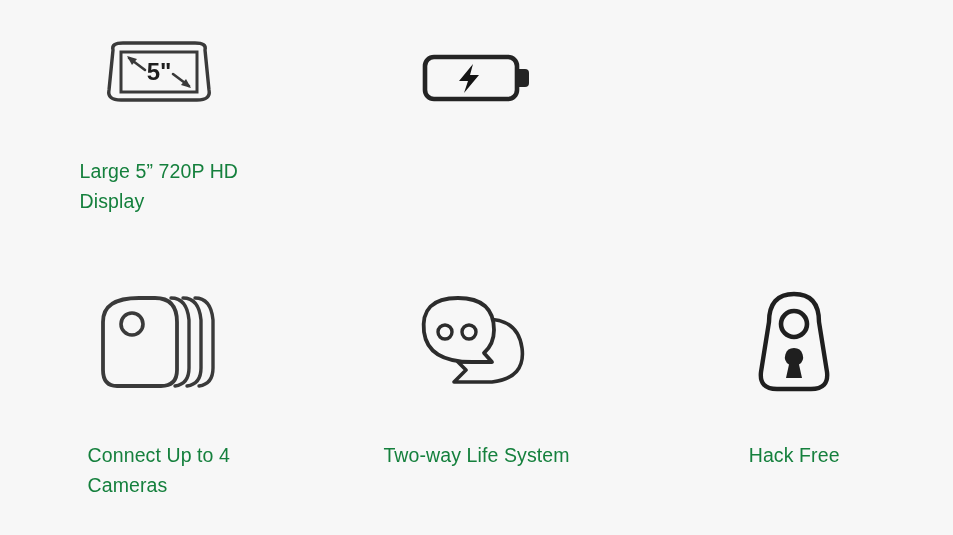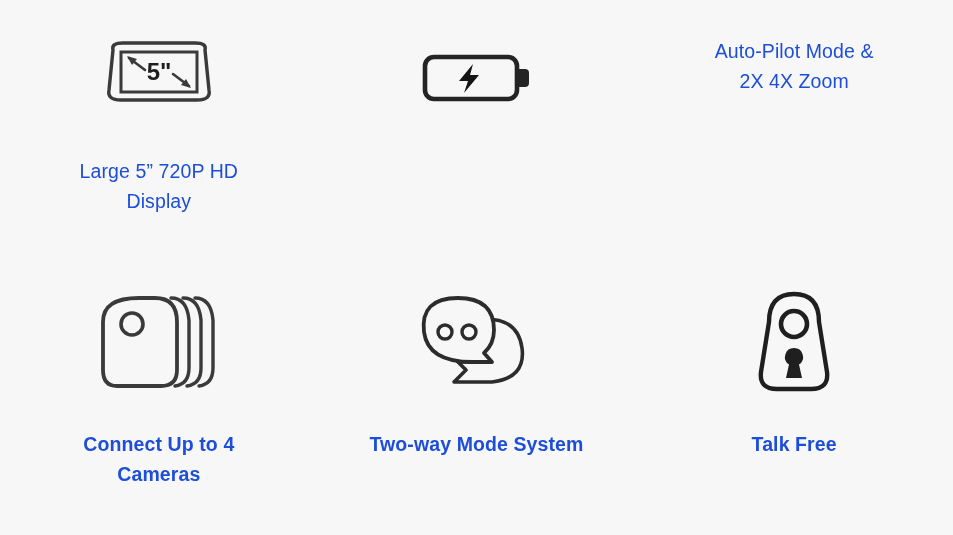--- a/index.html
+++ b/index.html
@@ -28,34 +28,33 @@
     align-items: center;
   }
   .icon-box {
     height: 120px;
     display: flex;
     align-items: center;
     justify-content: center;
   }
   .feature-caption {
     margin-top: 18px;
-    text-align: center;
-    color: #1d4ed8;
+    text-align: left;
+    color: #15803d;
     font-size: 19.5px;
     line-height: 30px;
     letter-spacing: 0.1px;
     max-width: 280px;
     white-space: pre-line;
   }
   .row-2 .icon-box {
     height: 118px;
   }
   .row-2 .feature-caption {
-    margin-top: 28px;
-    font-weight: bold;
+    margin-top: 39px;
   }
   svg { display: block; }
 </style>
 </head>
 <body>
 
 <div class="feature-grid">
 
   <div class="feature-cell">
     <div class="icon-box">
@@ -77,22 +76,20 @@
     <div class="icon-box">
       <svg width="110" height="60" viewBox="0 0 110 60" aria-hidden="true">
         <rect x="4" y="9" width="92" height="42" rx="9" ry="9" fill="none" stroke="#242424" stroke-width="4.6"></rect>
         <path d="M98 21 h6 a4 4 0 0 1 4 4 v10 a4 4 0 0 1 -4 4 h-6 z" fill="#242424"></path>
         <polygon points="52,16 38,33 47,33 43,45 58,27 49,27" fill="#141414"></polygon>
       </svg>
     </div>
   </div>
 
   <div class="feature-cell">
-    <div class="feature-caption">Auto-Pilot Mode &amp;
-2X 4X Zoom</div>
   </div>
 
   <div class="feature-cell row-2">
     <div class="icon-box">
       <svg width="120" height="100" viewBox="0 0 120 100" aria-hidden="true">
         <path d="M96 6 Q112 6 114 28 L114 76 Q114 92 100 94" fill="none" stroke="#3a3a3a" stroke-width="3.4" stroke-linecap="round"></path>
         <path d="M84 6 Q100 6 102 28 L102 76 Q102 92 88 94" fill="none" stroke="#3a3a3a" stroke-width="3.4" stroke-linecap="round"></path>
         <path d="M72 6 Q88 6 90 28 L90 76 Q90 92 76 94" fill="none" stroke="#3a3a3a" stroke-width="3.4" stroke-linecap="round"></path>
         <path d="M40 6 L56 6 Q78 6 78 30 L78 78 Q78 94 62 94 L18 94 Q4 94 4 78 L4 30 Q4 6 40 6 Z" fill="#f7f7f7" stroke="#3a3a3a" stroke-width="3.8" stroke-linejoin="round"></path>
         <circle cx="33" cy="32" r="11" fill="none" stroke="#3a3a3a" stroke-width="3.6"></circle>
@@ -104,27 +101,27 @@
 
   <div class="feature-cell row-2">
     <div class="icon-box">
       <svg width="125" height="100" viewBox="0 0 125 100" aria-hidden="true">
         <path d="M72 27 Q104 27 108 56 Q112 86 78 90 L40 90 L52 78 L44 70 L62 70" fill="#f7f7f7" stroke="#2c2c2c" stroke-width="3.6" stroke-linejoin="round" stroke-linecap="round"></path>
         <path d="M44 6 Q80 6 80 38 Q80 52 70 61 L78 70 L58 70 Q14 70 10 40 Q6 6 44 6 Z" fill="#f7f7f7" stroke="#2c2c2c" stroke-width="3.8" stroke-linejoin="round"></path>
         <circle cx="31" cy="40" r="7" fill="none" stroke="#2c2c2c" stroke-width="3.4"></circle>
         <circle cx="55" cy="40" r="7" fill="none" stroke="#2c2c2c" stroke-width="3.4"></circle>
       </svg>
     </div>
-    <div class="feature-caption">Two-way Mode System</div>
+    <div class="feature-caption">Two-way Life System</div>
   </div>
 
   <div class="feature-cell row-2">
     <div class="icon-box">
       <svg width="90" height="104" viewBox="0 0 90 104" aria-hidden="true">
         <path d="M45 4 Q70 4 70 32 L78 82 Q80 99 62 99 L28 99 Q10 99 12 82 L20 32 Q20 4 45 4 Z" fill="none" stroke="#1f1f1f" stroke-width="4.4" stroke-linejoin="round"></path>
         <circle cx="45" cy="34" r="13" fill="none" stroke="#1f1f1f" stroke-width="4.6"></circle>
         <path d="M45 58 a9 9 0 0 1 5 16.5 L53 88 L37 88 L40 74.5 A9 9 0 0 1 45 58 Z" fill="#1f1f1f"></path>
       </svg>
     </div>
-    <div class="feature-caption">Talk Free</div>
+    <div class="feature-caption">Hack Free</div>
   </div>
 
 </div>
 
 </body></html>

